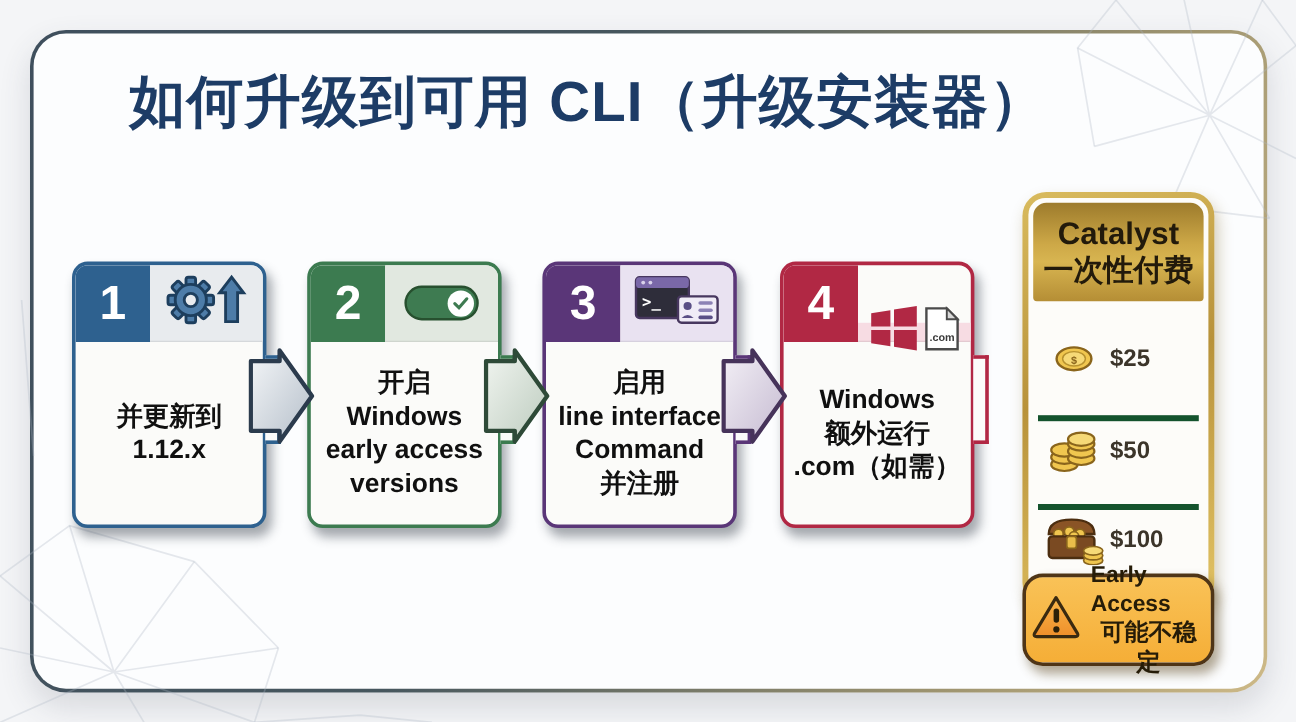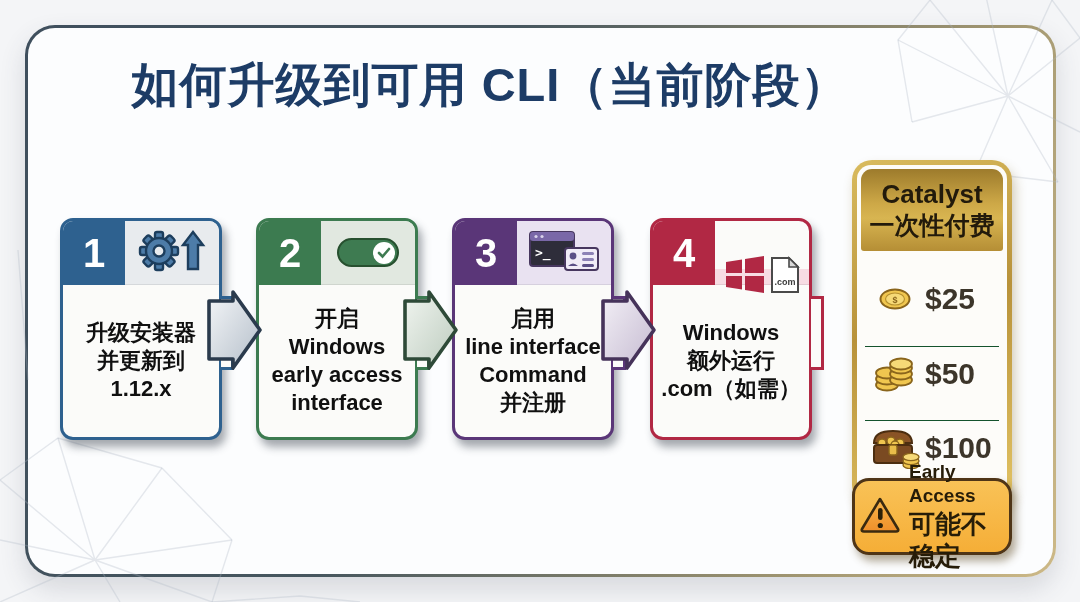--- a/index.html
+++ b/index.html
@@ -104,35 +104,35 @@
     background:linear-gradient(180deg,#9d7b2c 0%,#cda847 42%,#d8b551 60%,#b58e35 100%);
     display:flex; flex-direction:column; align-items:center; justify-content:center;
     color:#221a0b; font-weight:800;
   }
   .gold-head .en { font-size:26px; line-height:1.15; }
   .gold-head .zh { font-size:25px; line-height:1.2; }
   .tier-rows { flex:1; display:flex; flex-direction:column; justify-content:space-evenly; padding:2px 4px; }
   .tier {
     display:flex; align-items:center; height:56px;
   }
-  .tier + .tier { border-top:1px solid #14532d; }
+  .tier + .tier { border-top:5px solid #14532d; }
   .tier-icon { width:60px; display:flex; align-items:center; justify-content:center; }
-  .tier-price { font-size:30px; font-weight:800; color:#3c352a; }
+  .tier-price { font-size:20px; font-weight:800; color:#3c352a; }
 
   
   .badge {
     position:absolute; left:852px; top:478px; width:160px; height:77px;
     background:linear-gradient(180deg,#f9c257 0%,#f5ae37 100%);
     border:3px solid #4f3517; border-radius:17px; z-index:3;
     box-shadow:4px 6px 9px rgba(85,62,20,.45);
     display:flex; align-items:center; justify-content:center; gap:8px; padding:4px;
   }
   .badge-text { text-align:left; color:#261c08; font-weight:800; }
   .badge-text .en { font-size:19px; line-height:1.25; }
-  .badge-text .zh { font-size:26px; line-height:1.25; }
+  .badge-text .zh { font-size:20px; line-height:1.25;text-align:center; }
 </style>
 </head>
 <body>
 
 <div class="stage">
 
   <div class="panel-frame">
     <div class="panel-inner"></div>
   </div>
 
@@ -141,21 +141,21 @@
       <path d="M1008,96 L930,0 M1008,96 L985,-8 M1008,96 L1052,0 M1008,96 L1080,38 M1008,96 L1080,132 M1008,96 L1058,182 M1008,96 L975,172 M1008,96 L912,122 M1008,96 L898,40"></path>
       <path d="M930,0 L898,40 L912,122 M1052,0 L1080,38 M975,172 L1058,182"></path>
       <path d="M95,560 L0,480 M95,560 L58,438 M95,560 L162,468 M95,560 L232,540 M95,560 L212,602 M95,560 L120,602 M95,560 L0,602 M95,560 L0,540"></path>
       <path d="M0,480 L58,438 L162,468 M232,540 L212,602 M162,468 L232,540"></path>
       <path d="M300,596 L212,602 M300,596 L360,602 M18,250 L28,380"></path>
     </g>
   </svg>
 
   <div class="content">
 
-    <div class="title">如何升级到可用 CLI（当前阶段）</div>
+    <div class="title">如何升级到可用 CLI（升级安装器）</div>
 
     <div class="tab t1"></div>
     <div class="tab t2"></div>
     <div class="tab t3"></div>
     <div class="tab t4"></div>
 
     <div class="step-card s1">
       <div class="step-head">
         <div class="step-num">1</div>
         <div class="step-iconbox">
@@ -190,21 +190,20 @@
                   <circle cx="0" cy="0" r="13"></circle>
                   <circle cx="0" cy="0" r="5.5" fill="#e8ebee"></circle>
                 </g>
                 <path d="M56,3 L66,16 H61 V40 H51 V16 H46 Z"></path>
               </g>
             </svg>
           </span>
         </div>
       </div>
       <div class="step-body">
-        <div class="step-line">升级安装器</div>
         <div class="step-line">并更新到</div>
         <div class="step-line">1.12.x</div>
       </div>
     </div>
 
     <div class="step-card s2">
       <div class="step-head">
         <div class="step-num">2</div>
         <div class="step-iconbox">
           <span class="toggle">
@@ -213,21 +212,21 @@
                   <path d="M2,6 L5.5,9.5 L12,2" fill="none" stroke="#3e7b51" stroke-width="2.6" stroke-linecap="round"></path>
                 </svg>
             </span>
           </span>
         </div>
       </div>
       <div class="step-body">
         <div class="step-line">开启</div>
         <div class="step-line">Windows</div>
         <div class="step-line">early access</div>
-        <div class="step-line">interface</div>
+        <div class="step-line">versions</div>
       </div>
     </div>
 
     <div class="step-card s3">
       <div class="step-head">
         <div class="step-num">3</div>
         <div class="step-iconbox">
           <span>
             <svg width="74" height="48" viewBox="0 0 74 48">
               <rect x="3" y="5" width="44" height="34" rx="3" fill="#2e2d3a" stroke="#47375f" stroke-width="2"></rect>

